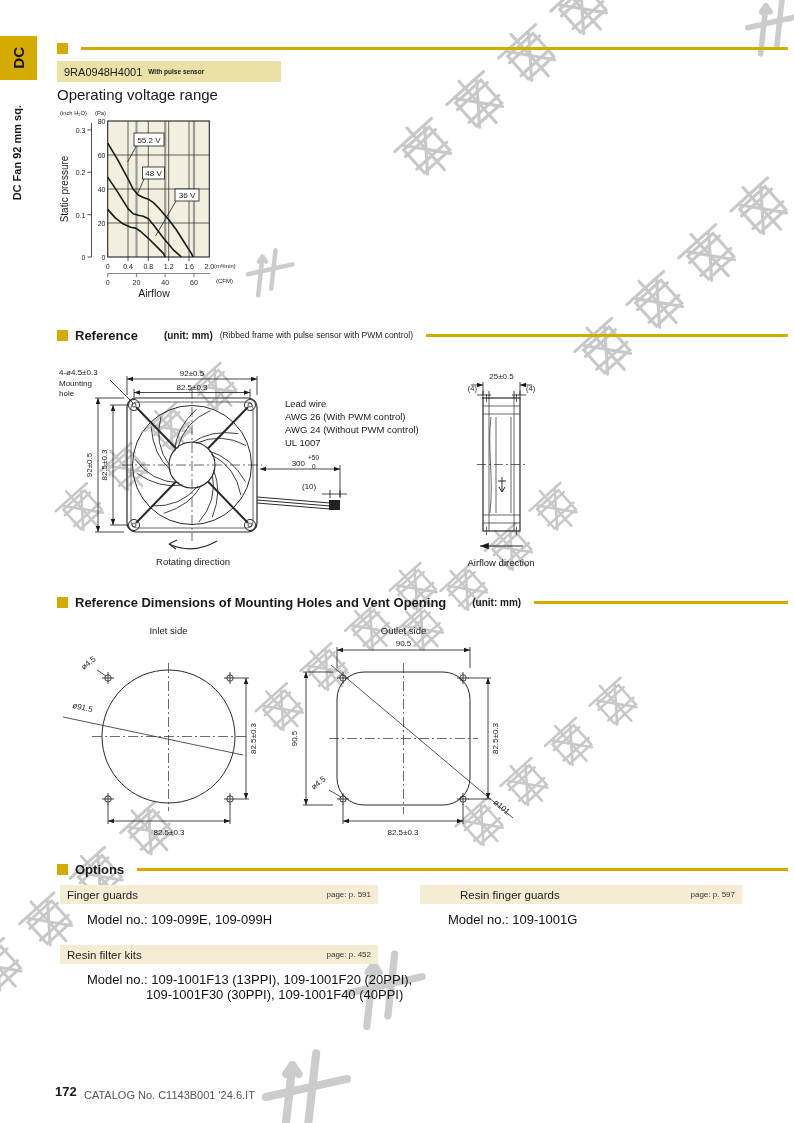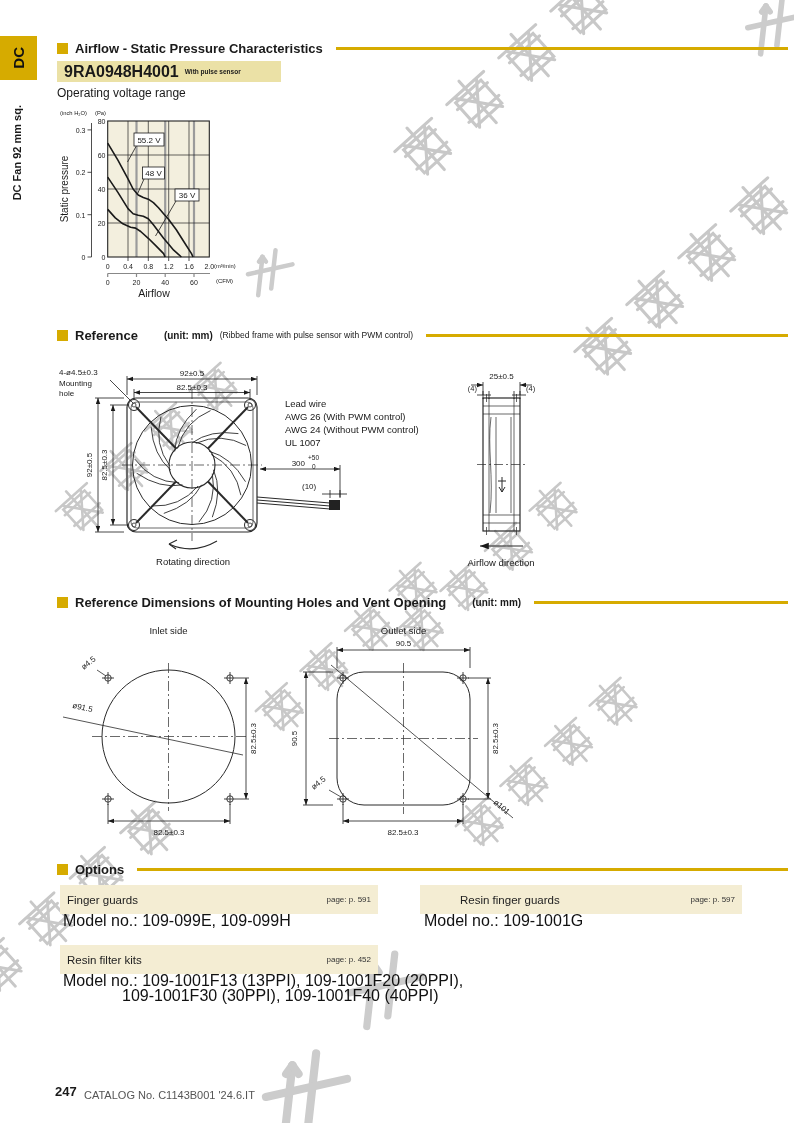--- a/index.html
+++ b/index.html
@@ -13,28 +13,28 @@
   .sec .u{font-size:10px;font-weight:bold;white-space:nowrap;padding-left:19px;}
   .sec .n{font-size:8.5px;white-space:nowrap;}
   .sec .ln{flex:1 1 auto;height:3px;background:#d6ab00;margin-left:6px;}
   
   .vtext{writing-mode:vertical-rl;transform:rotate(180deg);}
   #dc-tab{left:0;top:36px;width:37px;height:44px;background:#d6ab00;display:flex;align-items:center;justify-content:center;}
   #dc-tab span{font-size:15px;font-weight:bold;color:#111;}
   #fan-label{left:11px;top:84px;height:138px;width:22px;font-size:11px;font-weight:bold;display:flex;align-items:center;}
   
   #model-bar{left:57px;top:61px;width:224px;height:21px;background:#ebe1a6;display:flex;align-items:center;padding:0 0 0 7px;box-sizing:border-box;gap:6px;}
-  #model-bar .num{font-size:16px;font-weight:bold;}
+  #model-bar .num{font-size:11px;font-weight:normal;}
   #model-bar .note{font-size:6.5px;font-weight:bold;}
-  #ovr{left:57px;top:86px;font-size:12px;}
+  #ovr{left:57px;top:86px;font-size:15px;}
   
-  .opt-bar{position:absolute;height:29px;background:#f4edd3;display:flex;align-items:center;justify-content:space-between;padding:0 7px;box-sizing:border-box;}
+  .opt-bar{position:absolute;height:19px;background:#f4edd3;display:flex;align-items:center;justify-content:space-between;padding:0 7px;box-sizing:border-box;}
   .opt-bar .nm{font-size:11.5px;color:#222;}
   .opt-bar .pg{font-size:8px;color:#333;margin-left:20px;}
-  .opt-model{position:absolute;font-size:16px;color:#111;}
+  .opt-model{position:absolute;font-size:13px;color:#111;margin-left:24px;}
   
   #footer-page{left:55px;top:1084px;font-size:13px;font-weight:bold;}
   #footer-cat{left:84px;top:1089px;font-size:11px;color:#555;}
   
   .wm{position:absolute;transform:translate(-50%,-50%) rotate(-42deg);pointer-events:none;}
   svg text{fill:#1a1a1a;}
   .dimtxt{font-size:8px;}
 </style>
 </head>
 <body>
@@ -123,21 +123,20 @@
 
 <div id="dc-tab" class="abs">
     <span class="vtext">DC</span>
   </div>
 <div id="fan-label" class="abs">
     <span class="vtext">DC Fan 92 mm sq.</span>
   </div>
 
 <div class="sec" style="top:40px;">
   <div class="sq"></div>
-  <div class="t">Airflow - Static Pressure Characteristics</div>
   <div class="ln"></div>
 </div>
 
 <div id="model-bar" class="abs">
   <span class="num">9RA0948H4001</span>
   <span class="note">With pulse sensor</span>
 </div>
 <div id="ovr" class="abs">Operating voltage range</div>
 
 <svg class="abs" style="left:58px;top:106px;" width="250" height="200" viewBox="0 0 250 200">
@@ -492,14 +491,14 @@
 </div>
 <div class="opt-model" style="left:424px;top:912px;">Model no.: 109-1001G</div>
 
 <div class="opt-bar" style="left:60px;top:945px;width:318px;">
   <span class="nm">Resin filter kits</span>
   <span class="pg">page: p. 452</span>
 </div>
 <div class="opt-model" style="left:63px;top:972px;">Model no.: 109-1001F13 (13PPI), 109-1001F20 (20PPI),</div>
 <div class="opt-model" style="left:122px;top:987px;">109-1001F30 (30PPI), 109-1001F40 (40PPI)</div>
 
-<div id="footer-page" class="abs">247</div>
+<div id="footer-page" class="abs">172</div>
 <div id="footer-cat" class="abs">CATALOG No. C1143B001 '24.6.IT</div>
 
 </body></html>

